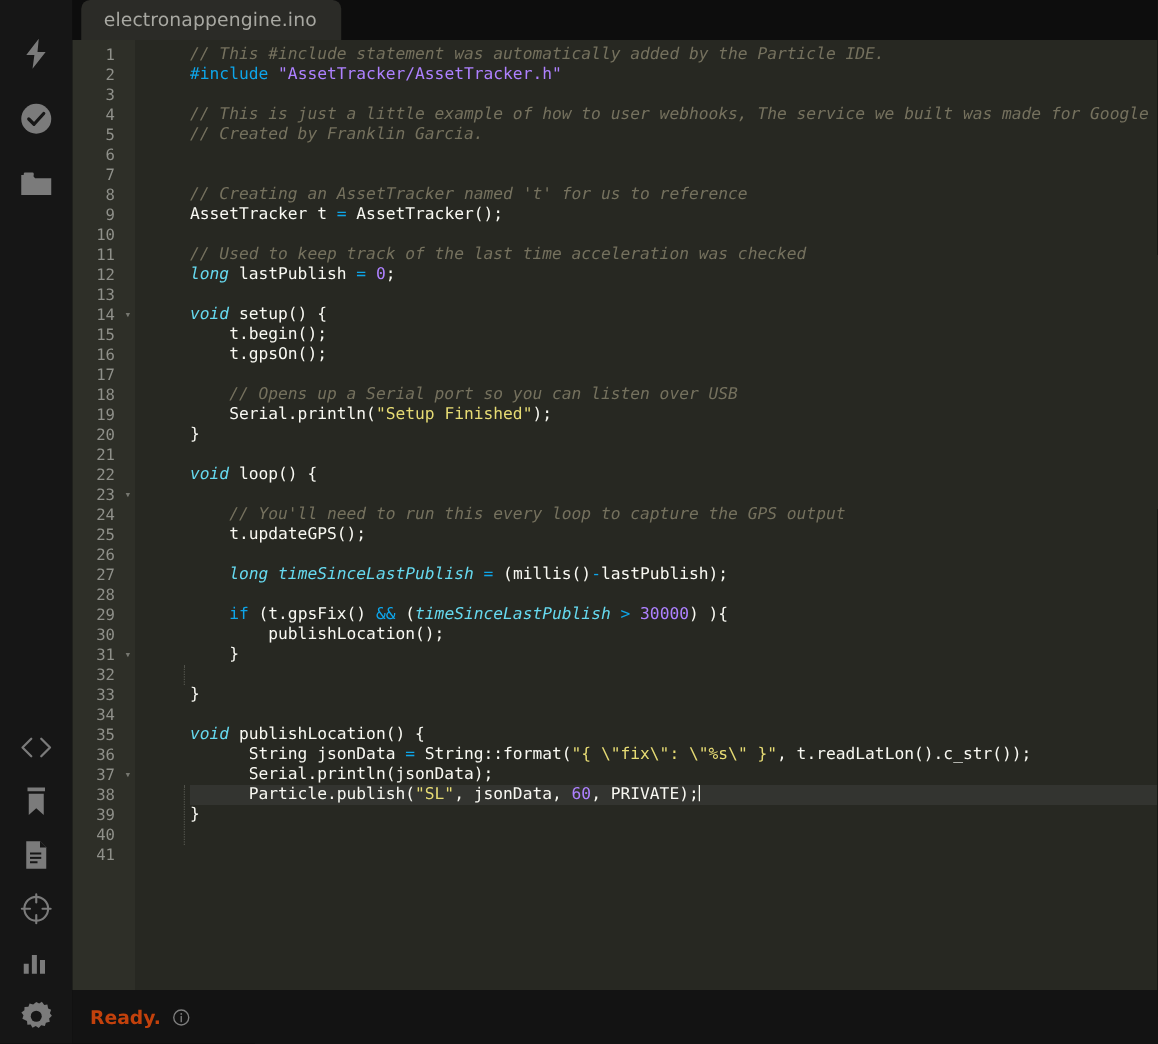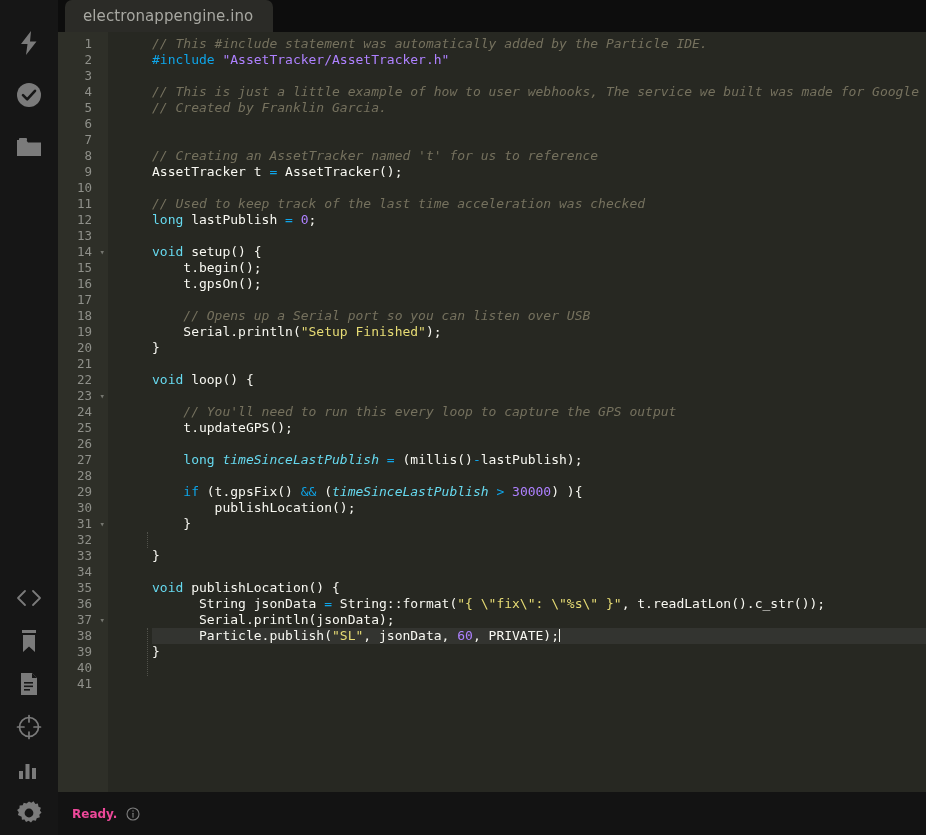--- a/index.html
+++ b/index.html
@@ -99,39 +99,39 @@
   }
   
   .caret {
     display: inline-block; width: 1px; height: 13px;
     background: #f8f8f0; vertical-align: -2px;
   }
 
   
   .c  { color: #75715e; font-style: italic; }  
   .kw { color: #0ea5e9; }                      
-  .ty { color: #66d9ef; }  
+  .ty { color: #66d9ef; font-style: italic; }  
   .id { color: #66d9ef; font-style: italic; }                      
   .st { color: #e6db74; }                      
   .sp { color: #ae81ff; }                      
   .nu { color: #ae81ff; }                      
   .pl { color: #f8f8f2; }                      
 
   
   #status {
     height: 43px; flex: 0 0 43px;
     background: #131313;
     display: flex; align-items: center;
     padding-left: 14px;
   }
   #status-text {
-    color: #ec4899;
+    color: #c2410c;
     font-family: "DejaVu Sans", sans-serif;
     font-weight: bold;
-    font-size: 12px;
+    font-size: 15px;
   }
   #status-info {
     margin-left: 9px; color: #7d7d7d;
     display: flex; align-items: center;
   }
 </style>
 </head>
 <body>
 
 <div id="app">

